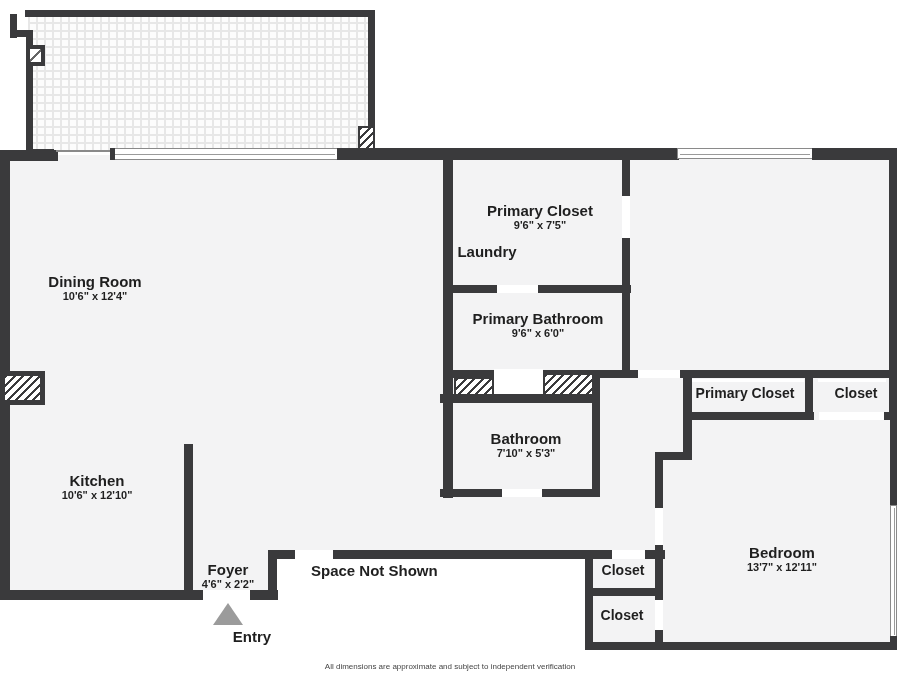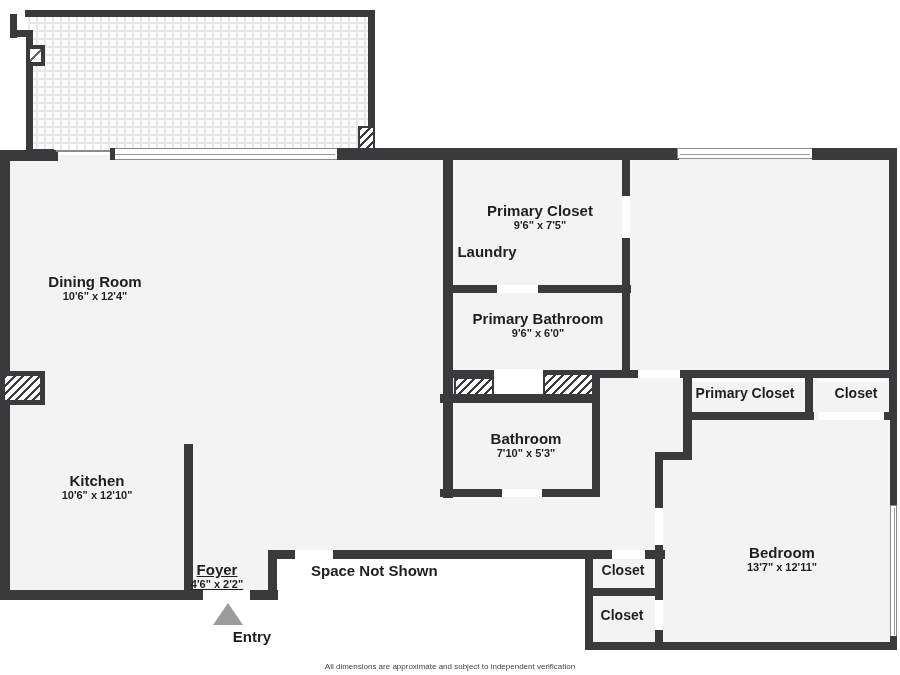--- a/index.html
+++ b/index.html
@@ -120,21 +120,21 @@
   <div class="tri" style="left:213px;top:603px;"></div>
 
   <div class="lbl" style="left:95px;top:246px;margin-top:27px;">
     <div class="rname">Dining Room</div>
     <div class="rdims">10'6" x 12'4"</div>
   </div>
   <div class="lbl" style="left:97px;top:472px;">
     <div class="rname">Kitchen</div>
     <div class="rdims">10'6" x 12'10"</div>
   </div>
-  <div class="lbl" style="left:217px;top:561px;text-decoration:underline;">
+  <div class="lbl" style="left:228px;top:561px;">
     <div class="rname">Foyer</div>
     <div class="rdims">4'6" x 2'2"</div>
   </div>
   <div class="lbl" style="left:540px;top:202px;">
     <div class="rname">Primary Closet</div>
     <div class="rdims">9'6" x 7'5"</div>
   </div>
   <div class="lbl" style="left:487px;top:243px;">
     <div class="rname">Laundry</div>
   </div>

